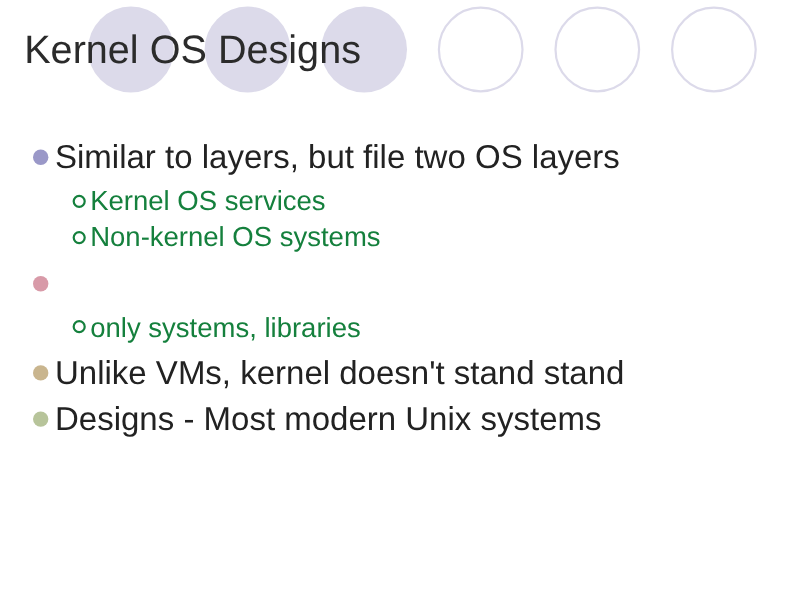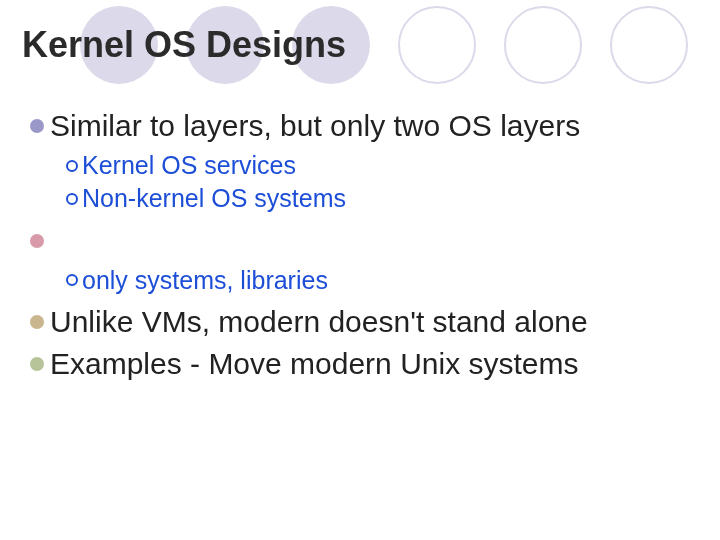--- a/index.html
+++ b/index.html
@@ -27,43 +27,43 @@
   .circle.filled { background: #dcdaea; }
   .circle.outline { border: 2px solid #dcdaea; background: transparent; }
   .content {
     position: relative;
     z-index: 1;
     padding: 24px 20px 0 20px;
   }
   .title {
     font-size: 36px;
     color: #2b2b2b;
-    font-weight: bold;
-    margin-bottom: 42px;
+    font-weight: normal;
+    margin-bottom: 60px;
     padding-left: 2px;
   }
   .level1 {
     font-size: 30px;
     color: #222;
     margin-bottom: 6px;
     padding-left: 10px;
     line-height: 1.2;
   }
   .level1 .bullet {
     display: inline-block;
     width: 14px;
     height: 14px;
     border-radius: 50%;
     vertical-align: middle;
     margin-right: 6px;
     margin-top: -4px;
   }
   .level2 {
     font-size: 25px;
-    color: #1d4ed8;
+    color: #15803d;
     margin-bottom: 2px;
     padding-left: 46px;
     line-height: 1.25;
   }
   .level2 .hollow {
     display: inline-block;
     width: 12px;
     height: 12px;
     border-radius: 50%;
     border: 2px solid;
@@ -88,39 +88,39 @@
   <div class="circle filled"></div>
   <div class="circle outline"></div>
   <div class="circle outline"></div>
   <div class="circle outline"></div>
 </div>
 
 <div class="content">
   <h1 class="title">Kernel OS Designs</h1>
 
   <div class="level1">
-    <span class="bullet b-purple"></span><span>Similar to layers, but only two OS layers</span>
+    <span class="bullet b-purple"></span><span>Similar to layers, but file two OS layers</span>
   </div>
   <div class="level2">
     <span class="hollow o-pink"></span><span>Kernel OS services</span>
   </div>
   <div class="level2">
     <span class="hollow o-pink"></span><span>Non-kernel OS systems</span>
   </div>
 
   <div class="spacer-sm"></div>
 
   <div class="level1">
     <span class="bullet b-pink"></span>
   </div>
   <div class="level2">
     <span class="hollow o-tan"></span><span>only systems, libraries</span>
   </div>
 
   <div class="spacer-sm"></div>
 
   <div class="level1">
-    <span class="bullet b-tan"></span><span>Unlike VMs, modern doesn't stand alone</span>
+    <span class="bullet b-tan"></span><span>Unlike VMs, kernel doesn't stand stand</span>
   </div>
   <div class="level1">
-    <span class="bullet b-olive"></span><span>Examples - Move modern Unix systems</span>
+    <span class="bullet b-olive"></span><span>Designs - Most modern Unix systems</span>
   </div>
 </div>
 
 </body></html>

